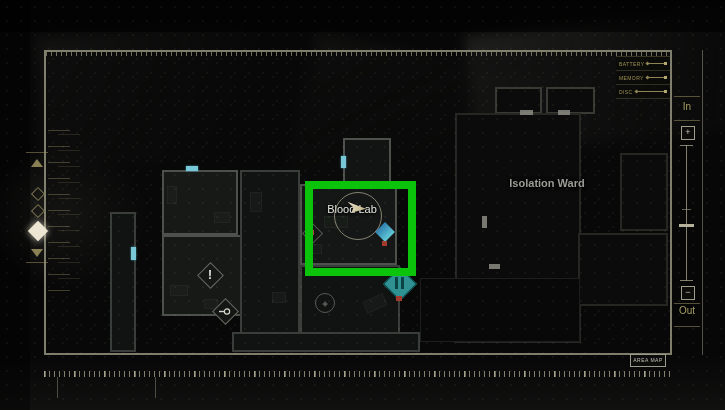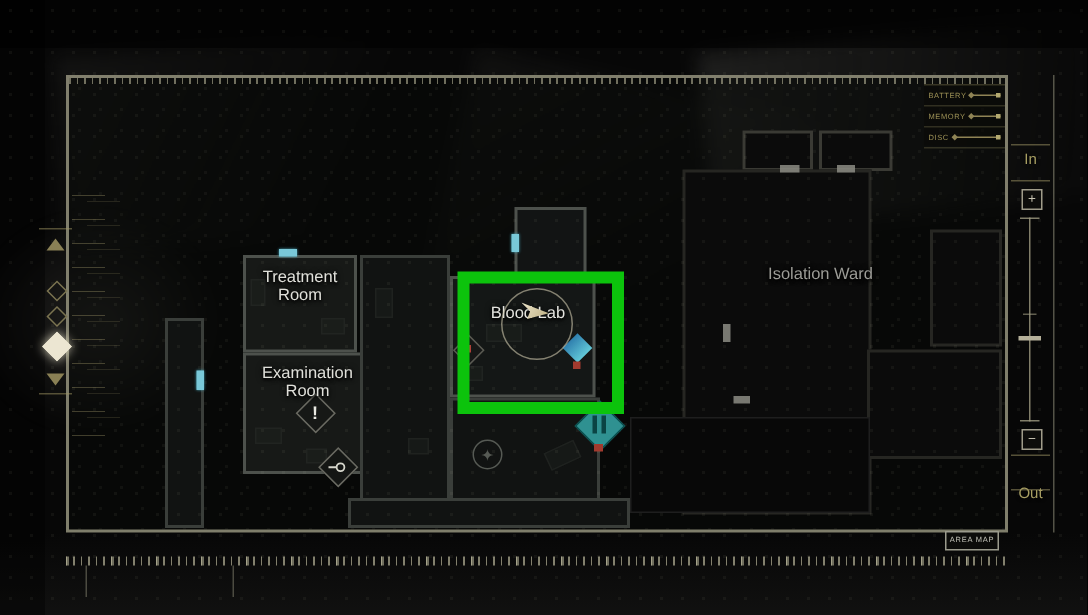--- a/index.html
+++ b/index.html
@@ -34,21 +34,21 @@
       repeating-linear-gradient(90deg,rgba(195,192,162,0.55) 0 2px,transparent 2px 30px);}
   .ruler-v{width:22px;background:repeating-linear-gradient(180deg,rgba(172,162,112,0.35) 0 1px,transparent 1px 16px);}
   
   .room{position:absolute;box-sizing:border-box;}
   .explored{background:#171917;border:2px solid #4d514c;}
   .corridor{background:#111312;border:2px solid #3a3e3a;}
   .dark{background:#0b0b0b;border:2px solid #262622;}
   .darker{background:#080808;border:1px solid #1e1e1e;}
   .room-label{position:absolute;text-align:center;color:#e0e0da;font-size:11px;line-height:12px;
       text-shadow:0 1px 2px #000,0 0 4px #000;z-index:30;}
-  .room-label.gray{color:#9c9c97;}
+  .room-label.gray{color:#9c9c97;font-weight:bold;}
   .furn{position:absolute;border:1px solid #32363250;background:#20242160;}
   .doorc{position:absolute;background:#79c8d8;box-shadow:0 0 2px #49a8bc;z-index:22;}
   .doorg{position:absolute;background:#8c8c84;opacity:0.85;z-index:22;}
   .diamond{position:absolute;transform:rotate(45deg);z-index:24;}
   .marker-glyph{position:absolute;z-index:26;color:#e9e9e2;font-weight:bold;text-align:center;}
   .ring{position:absolute;border:1px solid rgba(206,200,174,0.6);border-radius:50%;z-index:45;}
   .green-box{position:absolute;border:8px solid #0cc30c;z-index:48;}
   .cursor{position:absolute;z-index:55;width:19px;height:15px;transform:rotate(6deg);
       background:linear-gradient(120deg,#efe8ce,#b9ab7d);
       clip-path:polygon(0% 18%,100% 52%,26% 88%,34% 52%);
@@ -104,27 +104,25 @@
   <div class="vline" style="left:702px;top:50px;height:305px;"></div>
 
   <div class="room corridor" style="left:110px;top:212px;width:26px;height:140px;"></div>
   <div class="doorc" style="left:131px;top:247px;width:5px;height:13px;"></div>
 
   <div class="room explored" style="left:162px;top:170px;width:76px;height:65px;">
     <div class="furn" style="left:3px;top:14px;width:8px;height:16px;"></div>
     <div class="furn" style="left:50px;top:40px;width:14px;height:9px;"></div>
   </div>
   <div class="doorc" style="left:186px;top:166px;width:12px;height:5px;"></div>
-  <div class="room-label" style="left:165px;top:179px;width:70px;">Treatment Room</div>
 
   <div class="room explored" style="left:162px;top:235px;width:83px;height:81px;">
     <div class="furn" style="left:6px;top:48px;width:16px;height:9px;"></div>
     <div class="furn" style="left:40px;top:62px;width:12px;height:8px;"></div>
   </div>
-  <div class="room-label" style="left:165px;top:243px;width:80px;">Examination Room</div>
 
   <div class="diamond" style="left:201px;top:266px;width:17px;height:17px;background:#161816;border:1.5px solid #6a6a62;"></div>
   <div class="marker-glyph" style="left:201px;top:268px;width:18px;font-size:12px;">!</div>
 
   <div class="diamond" style="left:216px;top:302px;width:17px;height:17px;background:#141614;border:1.5px solid #6a6a62;"></div>
   <svg class="abs" style="left:218px;top:306px;z-index:26;" width="13" height="11" viewBox="0 0 13 11">
     <line x1="1" y1="5.5" x2="6" y2="5.5" stroke="#d6d6cc" stroke-width="1.4"></line>
     <circle cx="9" cy="5.5" r="2.6" fill="none" stroke="#d6d6cc" stroke-width="1.2"></circle>
   </svg>
 
@@ -195,21 +193,21 @@
   <div class="zbtn" style="left:681px;top:126px;z-index:40;">+</div>
   <div class="abs" style="left:676px;top:145px;width:22px;height:136px;z-index:40;">
     <div class="abs" style="left:10px;top:0;width:1px;height:136px;background:rgba(160,156,130,0.8);"></div>
     <div class="abs" style="left:4px;top:0;width:13px;height:1px;background:rgba(160,156,130,0.8);"></div>
     <div class="abs" style="left:4px;top:135px;width:13px;height:1px;background:rgba(160,156,130,0.8);"></div>
     <div class="abs" style="left:6px;top:64px;width:9px;height:1px;background:rgba(160,156,130,0.6);"></div>
     <div class="abs" style="left:3px;top:79px;width:15px;height:3px;background:#b5b09a;"></div>
   </div>
   <div class="zbtn" style="left:681px;top:286px;z-index:40;">−</div>
   <div class="strip-line" style="left:674px;top:303px;width:26px;z-index:40;"></div>
-  <div class="zlabel" style="left:674px;top:324px;z-index:40;">Out</div>
+  <div class="zlabel" style="left:674px;top:305px;z-index:40;">Out</div>
   <div class="strip-line" style="left:674px;top:326px;width:26px;z-index:40;"></div>
 
   <div class="abs status">
     <div class="srow">
       <span class="lb">BATTERY</span>
       <span class="meter"></span>
     </div>
     <div class="srow">
       <span class="lb">MEMORY</span>
       <span class="meter"></span>

